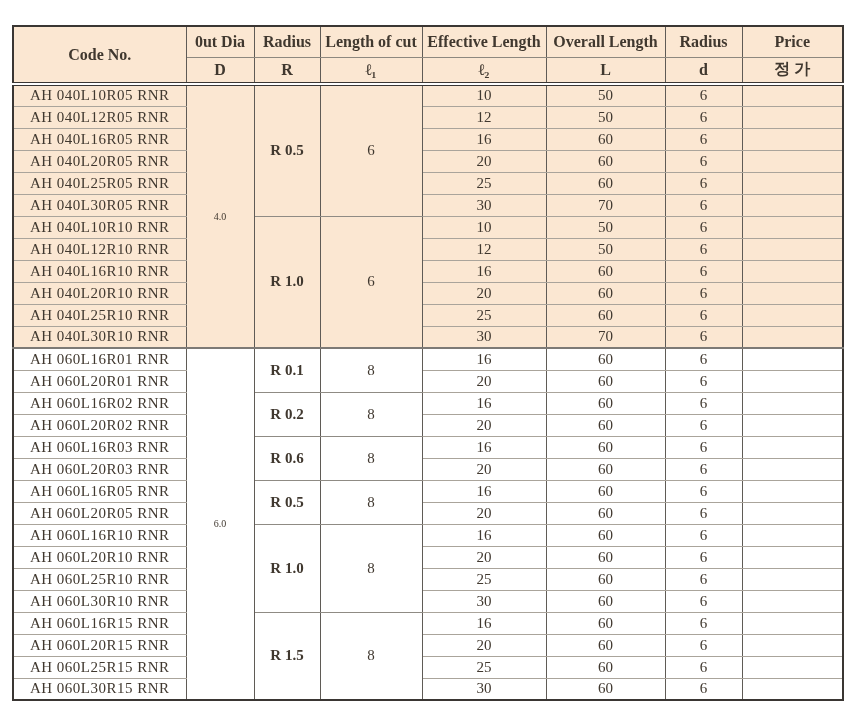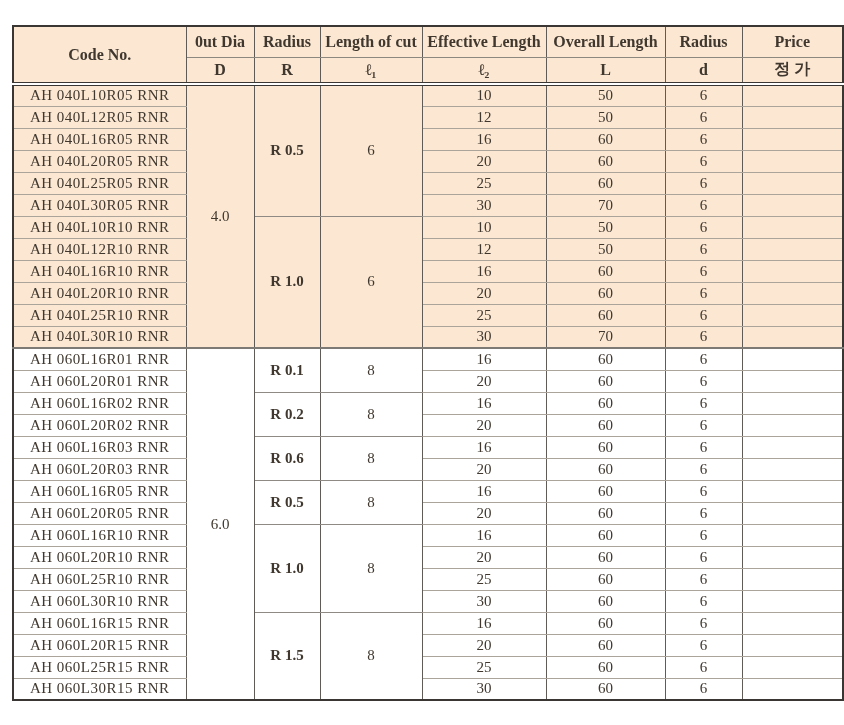--- a/index.html
+++ b/index.html
@@ -36,21 +36,21 @@
   thead tr.h2 th{height:27px;}
   thead tr.h1 th.splitcol{border-bottom:1px solid #8d887f;}
   thead tr.h2 th,thead th.span2{border-bottom:4px double var(--border-dark);}
   thead th:last-child{border-right:none;font-family:Liberation Serif, serif;}
 
   tbody td{height:22px;font-size:15px;line-height:1;}
   tr.bg-peach td{background:var(--group1-bg);}
   tr.bg-white td{background:var(--group2-bg);}
 
   td.td-code{border-right:1px solid var(--border-col);border-bottom:1px solid var(--border-row);letter-spacing:0.5px;}
-  td.td-dia{border-right:1px solid var(--border-col);font-size:15px;}
+  td.td-dia{border-right:1px solid var(--border-col);font-size:10px;}
   td.td-radius{border-right:1px solid var(--border-col);border-bottom:1px solid #8f8b84;font-weight:bold;}
   td.td-cut{border-right:1px solid var(--border-col);border-bottom:1px solid #8f8b84;}
   td.td-num{border-right:1px solid var(--border-col);border-bottom:1px solid var(--border-row);}
   td.td-price{border-bottom:1px solid var(--border-row);}
   tr.dia-group-start td{border-top:2px solid var(--border-group);}
 </style>
 </head>
 <body>
 
 <table class="catalog">

